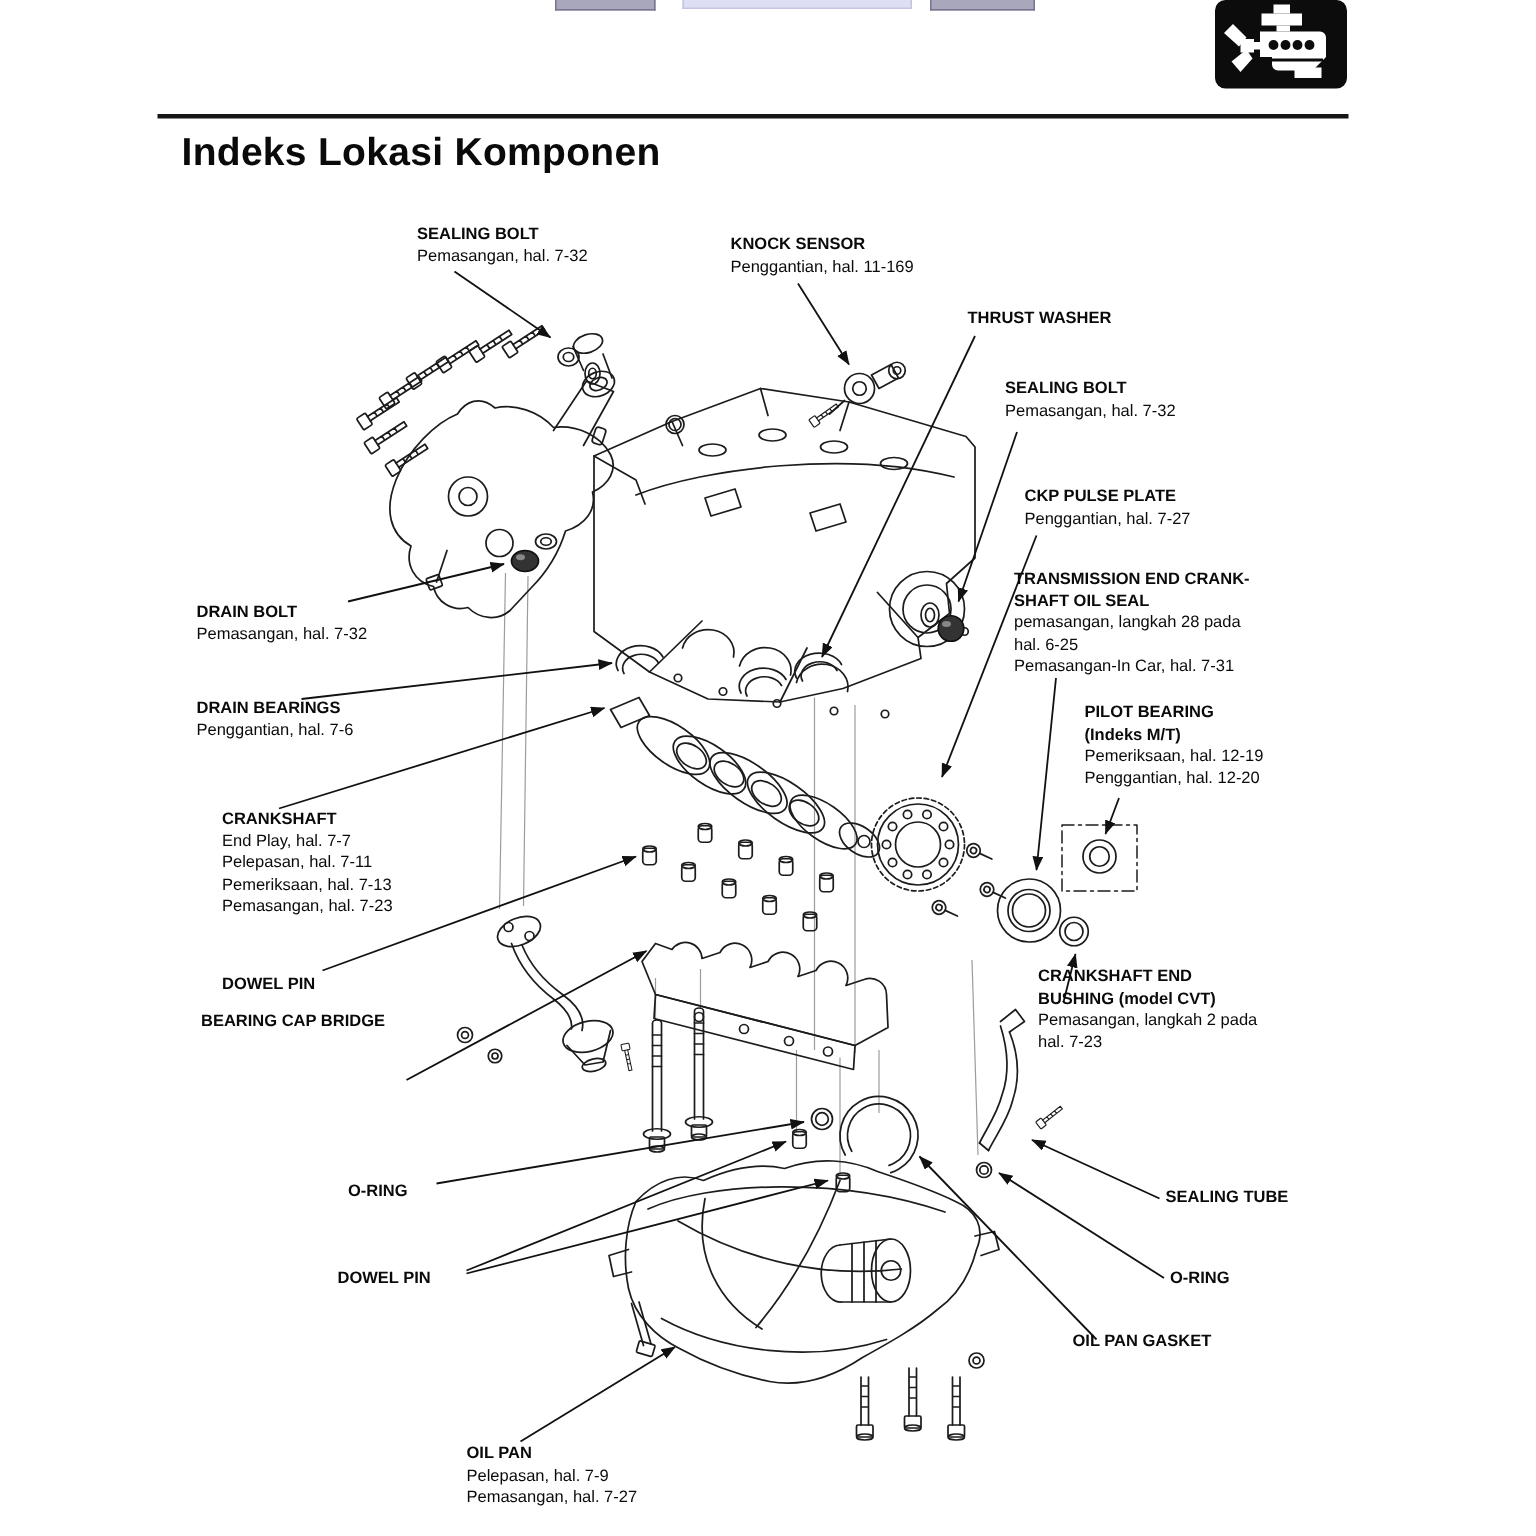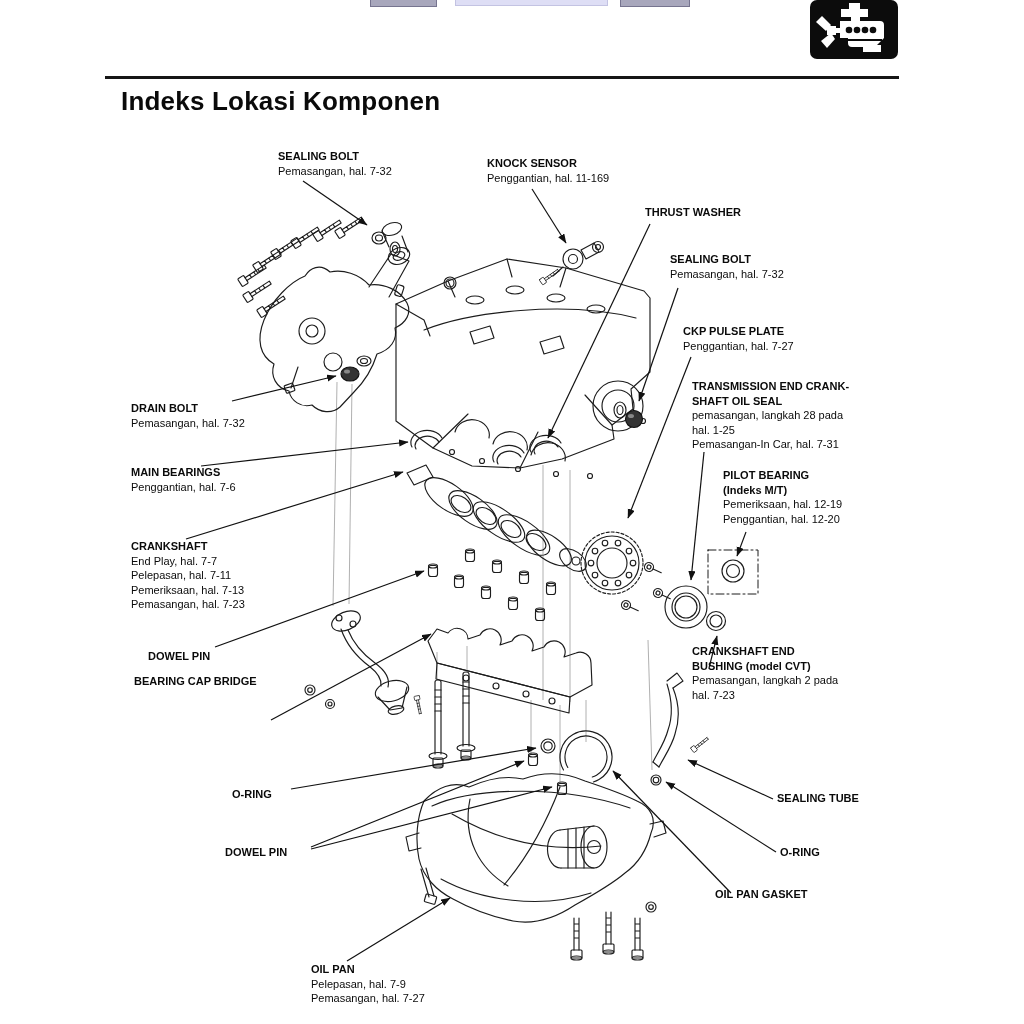--- a/index.html
+++ b/index.html
@@ -373,25 +373,25 @@
 <div class="callout" style="left:670px;top:252px">
   <div class="ct">SEALING BOLT</div>
   <div class="cl">Pemasangan, hal. 7-32</div>
 </div>
 
 <div class="callout" style="left:683px;top:324px">
   <div class="ct">CKP PULSE PLATE</div>
   <div class="cl">Penggantian, hal. 7-27</div>
 </div>
 
-<div class="callout" style="left:692px;top:379px">
+<div class="callout" style="left:676px;top:379px">
   <div class="ct">TRANSMISSION END CRANK-</div>
   <div class="ct">SHAFT OIL SEAL</div>
   <div class="cl">pemasangan, langkah 28 pada</div>
-  <div class="cl">hal. 1-25</div>
+  <div class="cl">hal. 6-25</div>
   <div class="cl">Pemasangan-In Car, hal. 7-31</div>
 </div>
 
 <div class="callout" style="left:723px;top:468px">
   <div class="ct">PILOT BEARING</div>
   <div class="ct">(Indeks M/T)</div>
   <div class="cl">Pemeriksaan, hal. 12-19</div>
   <div class="cl">Penggantian, hal. 12-20</div>
 </div>
 
@@ -413,25 +413,25 @@
 <div class="callout" style="left:715px;top:887px">
   <div class="ct">OIL PAN GASKET</div>
 </div>
 
 <div class="callout" style="left:131px;top:401px">
   <div class="ct">DRAIN BOLT</div>
   <div class="cl">Pemasangan, hal. 7-32</div>
 </div>
 
 <div class="callout" style="left:131px;top:465px">
-  <div class="ct">MAIN BEARINGS</div>
+  <div class="ct">DRAIN BEARINGS</div>
   <div class="cl">Penggantian, hal. 7-6</div>
 </div>
 
-<div class="callout" style="left:131px;top:539px">
+<div class="callout" style="left:148px;top:539px">
   <div class="ct">CRANKSHAFT</div>
   <div class="cl">End Play, hal. 7-7</div>
   <div class="cl">Pelepasan, hal. 7-11</div>
   <div class="cl">Pemeriksaan, hal. 7-13</div>
   <div class="cl">Pemasangan, hal. 7-23</div>
 </div>
 
 <div class="callout" style="left:148px;top:649px">
   <div class="ct">DOWEL PIN</div>
 </div>

